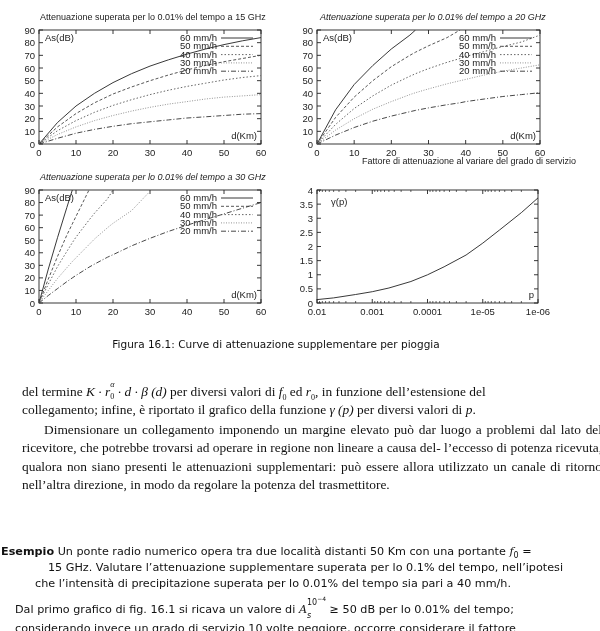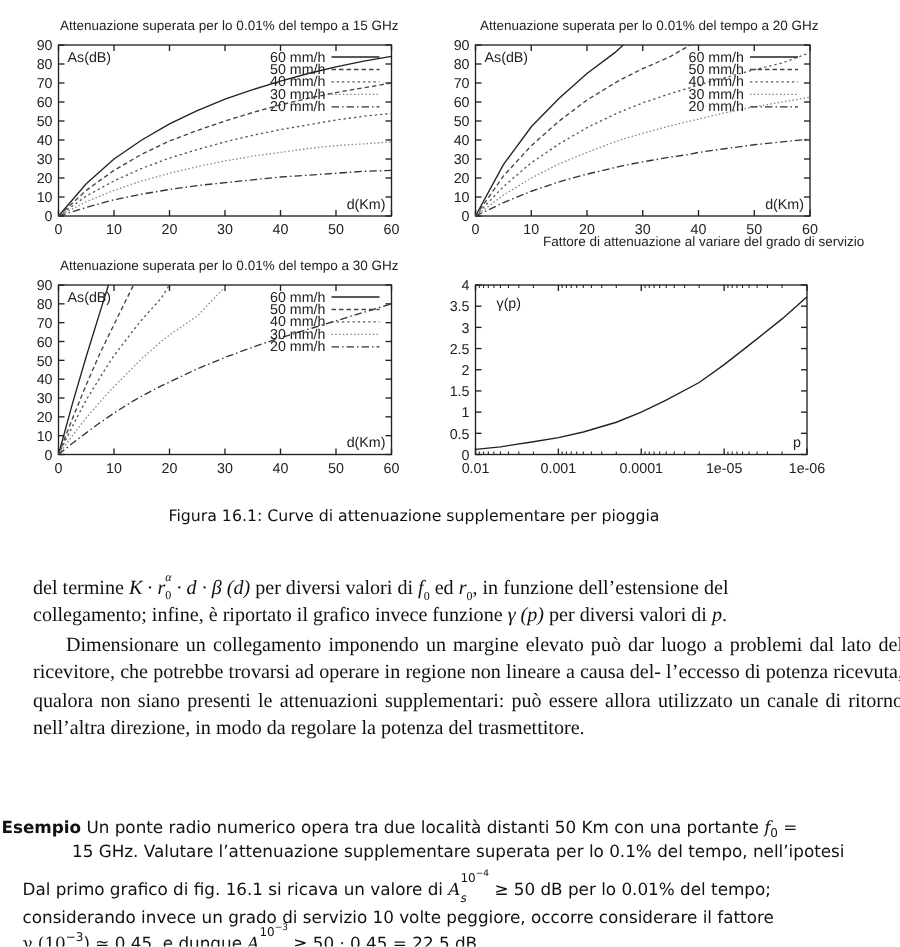--- a/index.html
+++ b/index.html
@@ -13,22 +13,22 @@
   .ex { position: absolute; font-family: "DejaVu Sans", sans-serif; font-size: 11.2px; line-height: 16px; color: #111; margin-top: 31px; }
   .ex-label { font-weight: bold; }
   .link { color: #111; }
   sup { font-size: 8px; vertical-align: 5px; line-height: 0; }
   sub { font-size: 8px; line-height: 0; }
 </style>
 </head>
 <body>
 
 <div class="chart-title" style="left:40px; top:12px;">Attenuazione superata per lo 0.01% del tempo a 15 GHz</div>
-<div class="chart-title" style="left:320px; top:12px;">Attenuazione superata per lo 0.01% del tempo a 20 GHz</div>
-<div class="chart-title" style="left:40px; top:172px;">Attenuazione superata per lo 0.01% del tempo a 30 GHz</div>
+<div class="chart-title" style="left:320px; top:12px;font-style:italic;">Attenuazione superata per lo 0.01% del tempo a 20 GHz</div>
+<div class="chart-title" style="left:40px; top:172px;font-style:italic;">Attenuazione superata per lo 0.01% del tempo a 30 GHz</div>
 <div class="chart-title" style="left:322px; top:156px;margin-left:40px;">Fattore di attenuazione al variare del grado di servizio</div>
 
 <svg class="chart" id="chart0" style="left:0;top:0" width="300" height="170">
     <rect x="39" y="30" width="222" height="114" fill="none" stroke="#222" stroke-width="0.9"></rect>
     <line x1="39" x2="43" y1="144" y2="144" stroke="#222" stroke-width="0.9"></line>
     <line x1="261" x2="257" y1="144" y2="144" stroke="#222" stroke-width="0.9"></line>
     <text x="35" y="147.5" text-anchor="end">0</text>
     <line x1="39" x2="43" y1="131.33333333333334" y2="131.33333333333334" stroke="#222" stroke-width="0.9"></line>
     <line x1="261" x2="257" y1="131.33333333333334" y2="131.33333333333334" stroke="#222" stroke-width="0.9"></line>
     <text x="35" y="134.83333333333334" text-anchor="end">10</text>
@@ -367,30 +367,31 @@
         <rect x="317" y="190" width="221" height="113"></rect>
       </clipPath>
     </defs>
     <path d="M317.0,299.6 L333.6,297.9 L355.6,294.5 L372.3,291.7 L388.9,288.0 L410.9,281.5 L427.5,274.8 L444.1,266.8 L466.1,255.0 L482.8,243.1 L499.4,230.1 L521.4,212.6 L538.0,197.9" fill="none" stroke="#222" stroke-width="0.9" stroke-dasharray="" clip-path="url(#clip3)"></path>
   </svg>
 
 <div class="caption">Figura 16.1: Curve di attenuazione supplementare per pioggia</div>
 
 <div class="para" style="left:1px; top:383px; width:580px;">
   <span>del termine </span><i><span>K · r</span><span style="display:inline-block; vertical-align:middle; line-height:8px; font-size:8px;"><span style="display:block; position:relative; top:-4px;">α</span><span style="display:block; font-style:normal;">0</span></span><span> · d · β (d)</span></i><span> per diversi valori di </span><i>f</i><sub>0</sub><span> ed </span><i>r</i><sub>0</sub><span>, in funzione dell’estensione del</span><br>
-  <span>collegamento; infine, è riportato il grafico invece funzione </span><i>γ (p)</i><span> per diversi valori di </span><i>p</i><span>.</span>
+  <span>collegamento; infine, è riportato il grafico della funzione </span><i>γ (p)</i><span> per diversi valori di </span><i>p</i><span>.</span>
 </div>
 
 <div class="para" style="left:1px; top:421px; width:580px; text-indent:22px;">Dimensionare un collegamento imponendo un margine elevato può dar luogo a problemi dal lato del ricevitore, che potrebbe trovarsi ad operare in regione non lineare a causa del- l’eccesso di potenza ricevuta, qualora non siano presenti le attenuazioni supplementari: può essere allora utilizzato un canale di ritorno nell’altra direzione, in modo da regolare la potenza del trasmettitore.</div>
 
 <div class="ex" style="left:1px; top:513px; width:585px;">
   <div>
     <span class="ex-label">Esempio</span>
     <span>Un ponte radio numerico opera tra due località distanti 50 Km con una portante </span><i style="font-family:'DejaVu Serif',serif;">f</i><sub>0</sub><span> =</span>
     <div style="padding-left:47px;">15 GHz. Valutare l’attenuazione supplementare superata per lo 0.1% del tempo, nell’ipotesi</div>
+    <div style="padding-left:34px;">che l’intensità di precipitazione superata per lo 0.01% del tempo sia pari a 40 mm/h.</div>
   </div>
   <div style="padding-left:14px; margin-top:8px; line-height:17px;">
     <div>
       <span>Dal primo grafico di fig. </span><span class="link">16.1</span><span> si ricava un valore di </span><i style="font-family:'DejaVu Serif',serif;">A</i><span style="display:inline-block; vertical-align:middle; line-height:8px; font-size:8px;"><span style="display:block; position:relative; top:-5px;"><span>10</span><span style="font-size:6px; vertical-align:4px;">−4</span></span><i style="display:block;">s</i></span><span> ≥ 50 dB per lo 0.01% del tempo;</span>
     </div>
     <div>considerando invece un grado di servizio 10 volte peggiore, occorre considerare il fattore</div>
     <div>
       <span style="font-family:'DejaVu Serif',serif;">γ (10</span><sup>−3</sup><span>) ≃ 0.45, e dunque </span><i style="font-family:'DejaVu Serif',serif;">A</i><span style="display:inline-block; vertical-align:middle; line-height:8px; font-size:8px;"><span style="display:block; position:relative; top:-5px;"><span>10</span><span style="font-size:6px; vertical-align:4px;">−3</span></span><i style="display:block;">s</i></span><span> ≥ 50 · 0.45 = 22.5 dB.</span>
     </div>
   </div>

